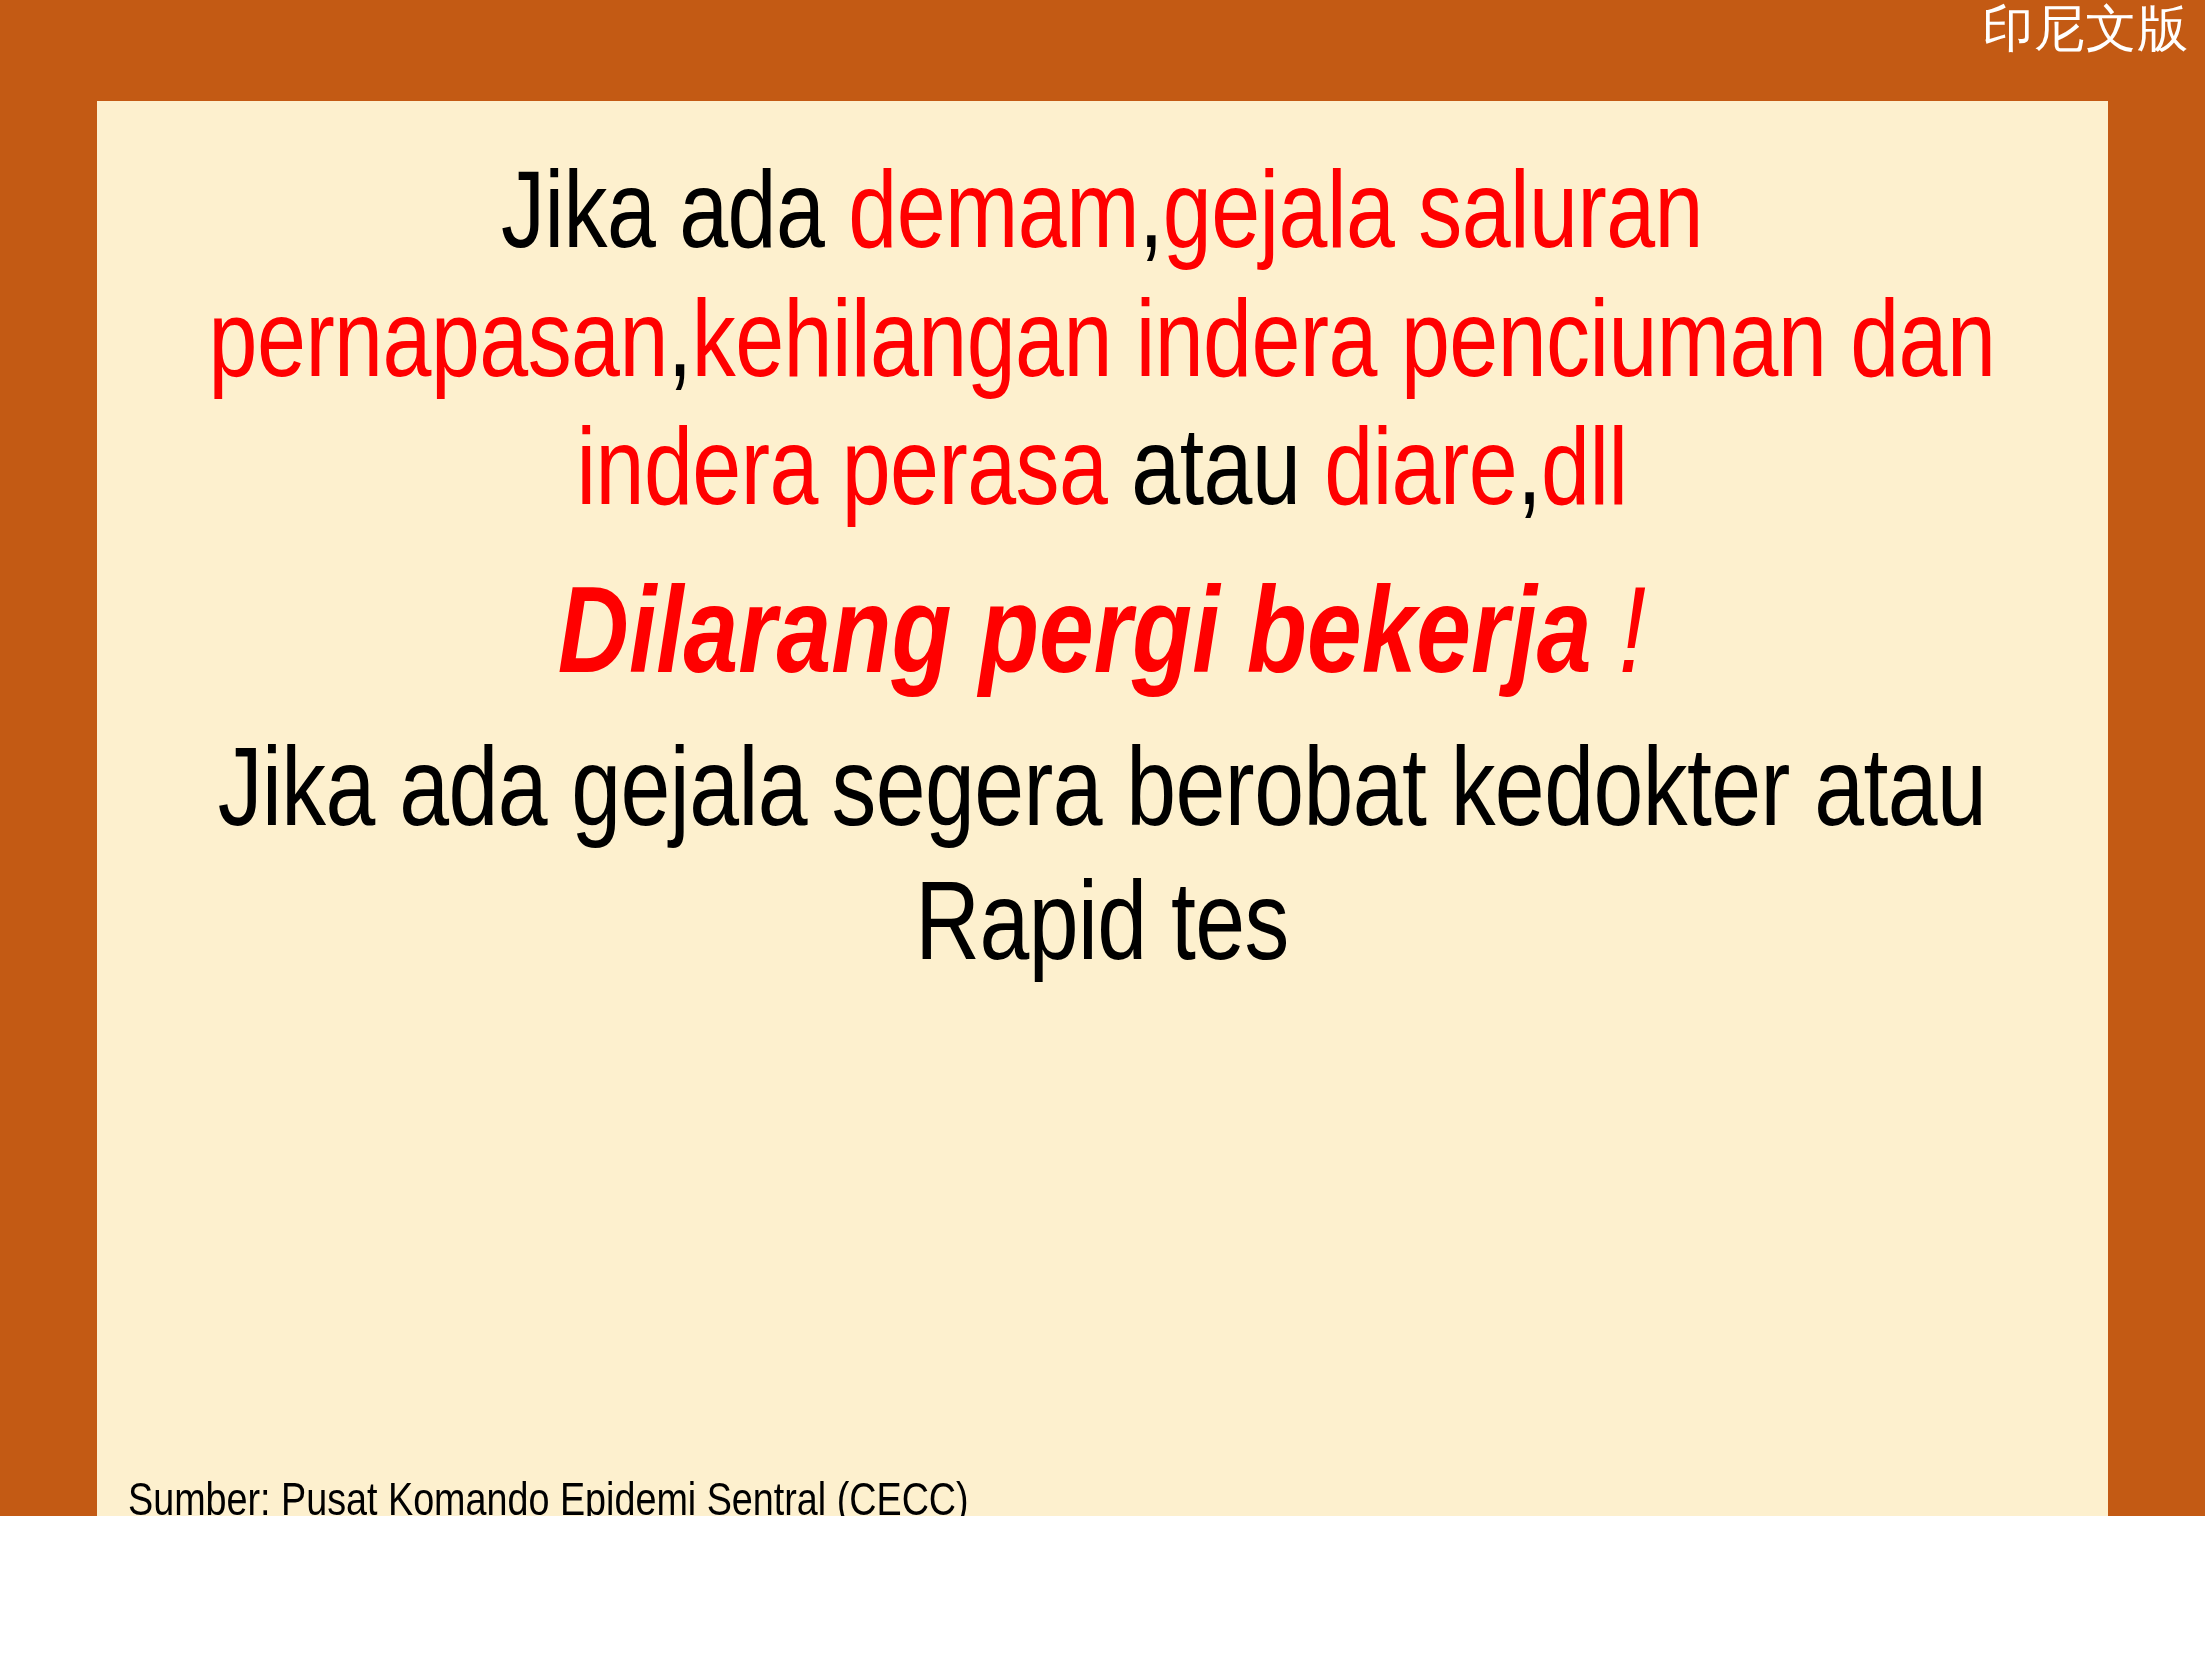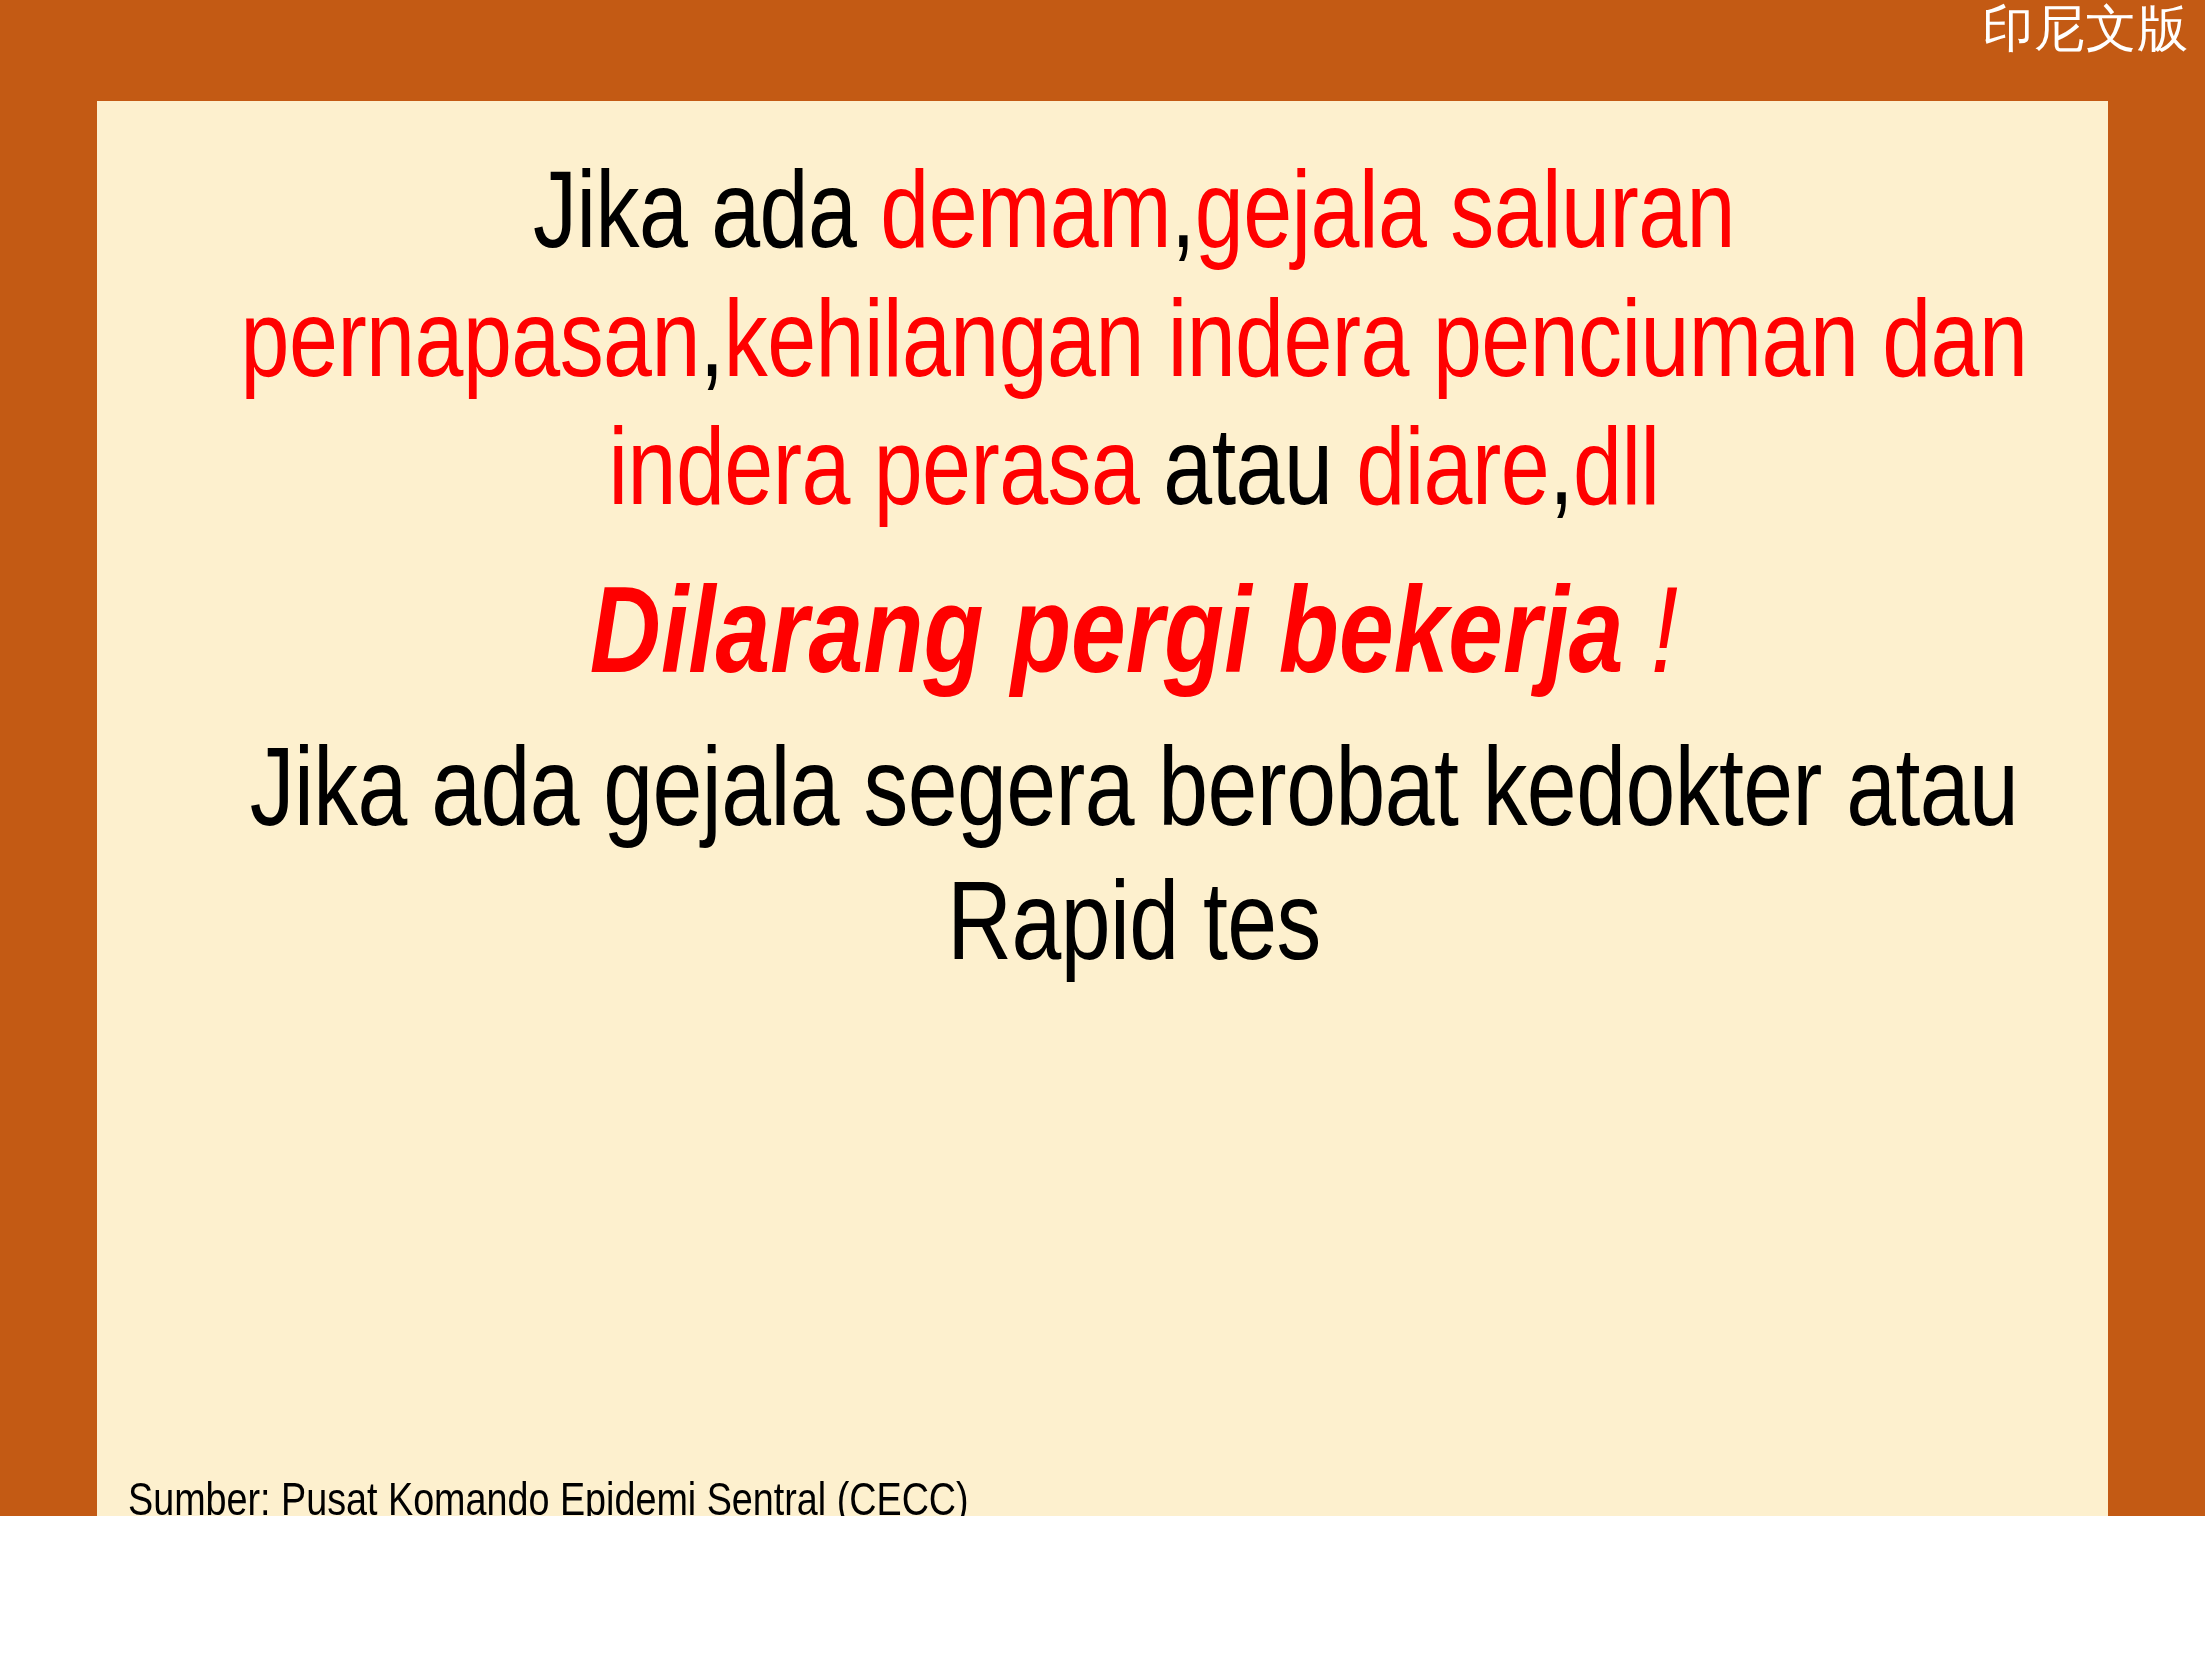--- a/index.html
+++ b/index.html
@@ -35,21 +35,20 @@
     background: #fdf0ce;
   }
   #body-copy {
     position: absolute;
     left: 0;
     top: 0;
     width: 100%;
     padding-top: 44px;
     box-sizing: border-box;
     text-align: center;
-    margin-left: 32px;
   }
   .para {
     margin: 0;
     padding: 0;
     text-align: center;
     color: #000000;
     
     transform: scaleX(0.80);
     transform-origin: 50% 0;
     white-space: normal;

